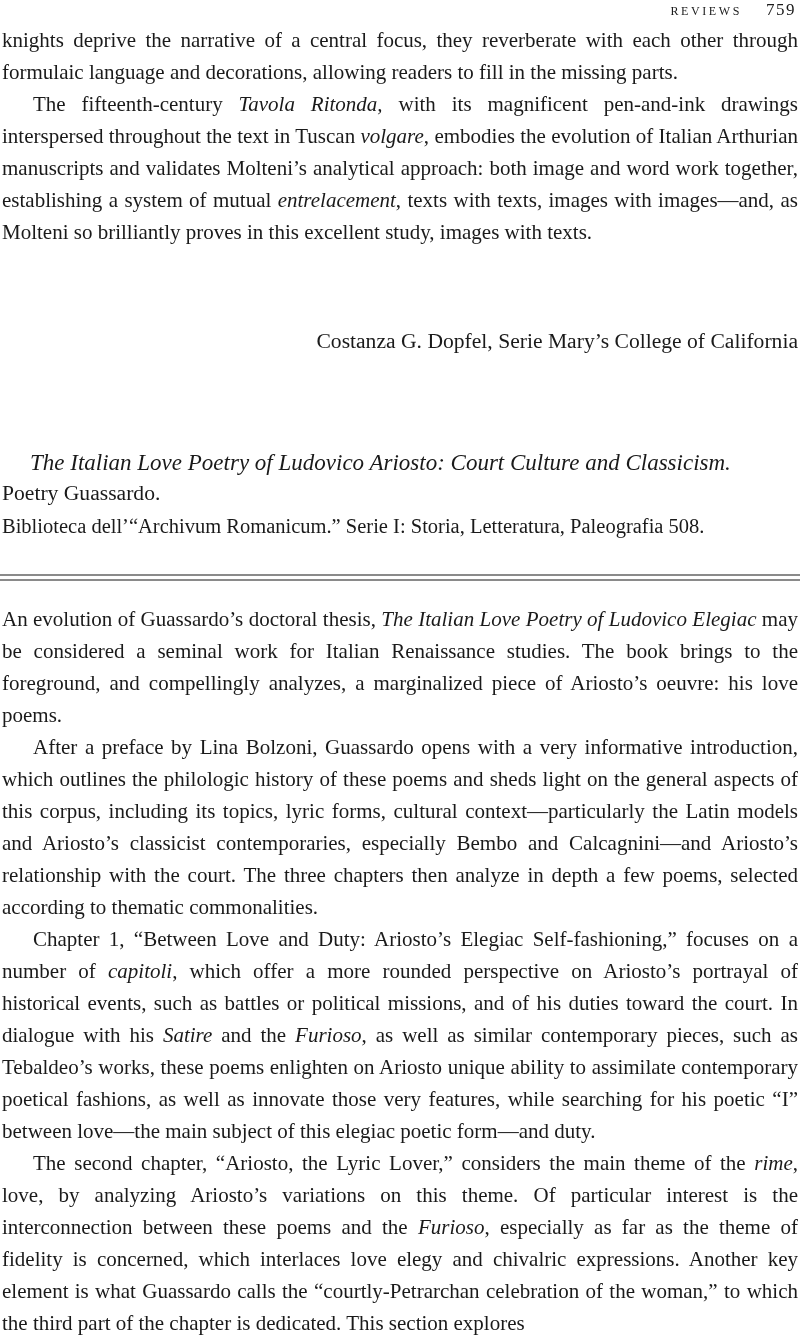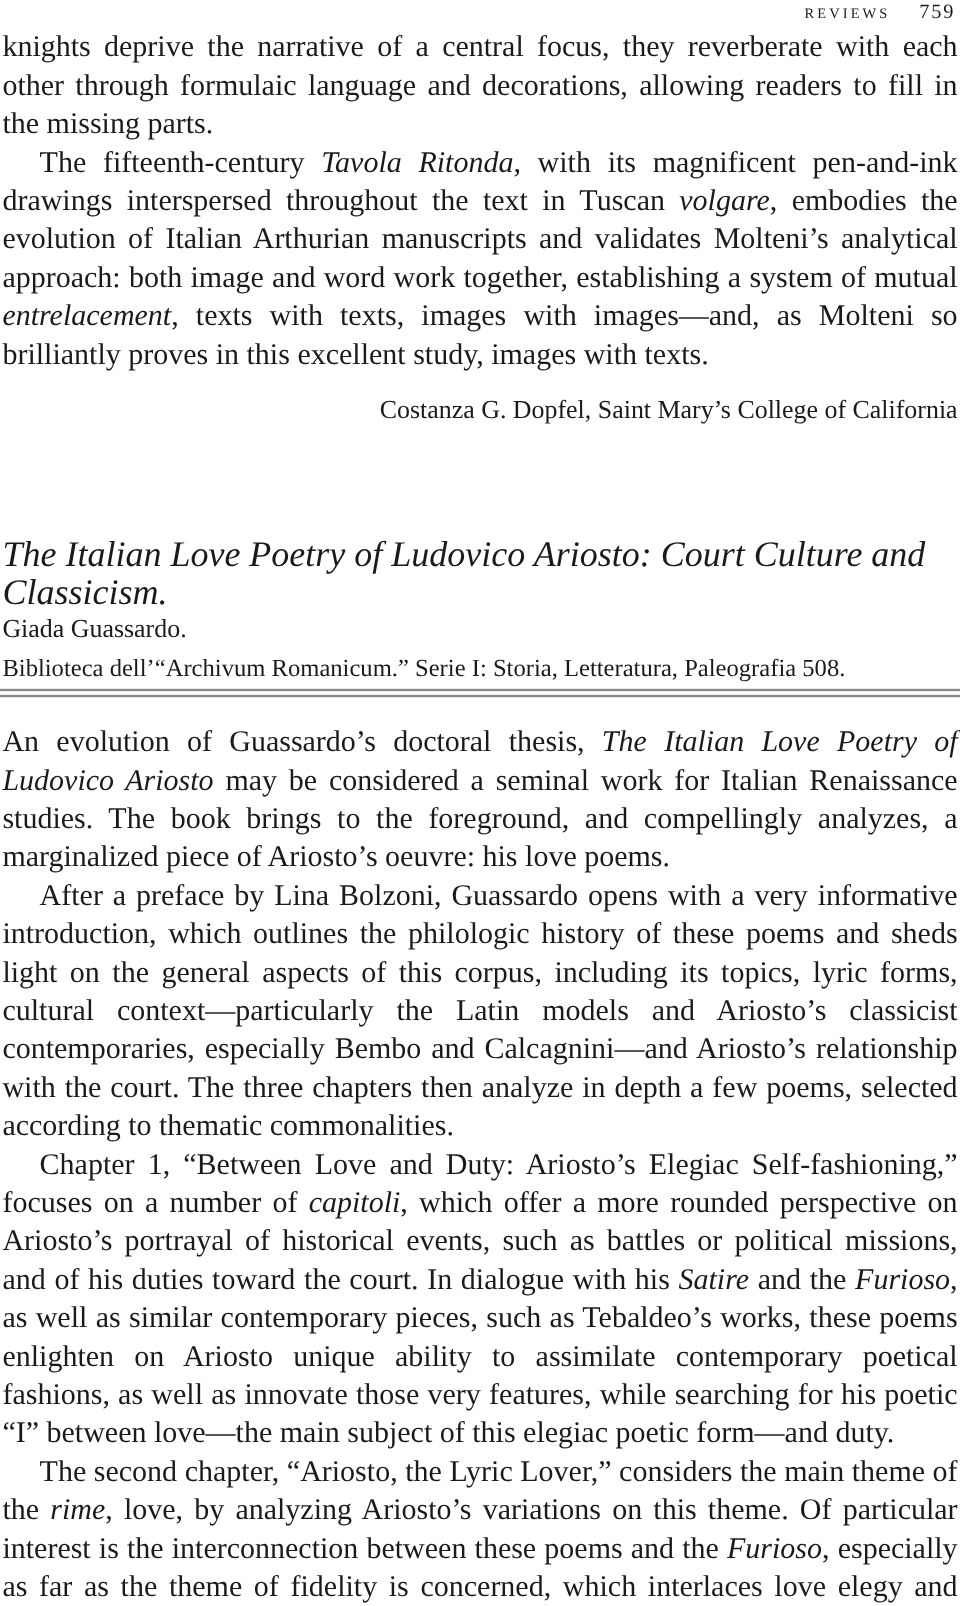--- a/index.html
+++ b/index.html
@@ -22,21 +22,21 @@
     line-height: 20px;
     white-space: nowrap;
   }
   .running-head .rh-title { font-variant: small-caps; text-transform: uppercase; font-size: 12px; letter-spacing: 2.6px; }
   .running-head .rh-page { margin-left: 24px; letter-spacing: 1.5px; }
 
   .block {
     position: absolute;
     left: 2px;
     width: 796px;
-    font-size: 25px;
+    font-size: 21px;
     line-height: 32px;
     text-align: justify;
     text-align-last: left;
   }
   .block p { margin: 0; }
   .indent { text-indent: 31px; }
   em, .it { }
 
   .sig {
     position: absolute;
@@ -45,21 +45,21 @@
     font-size: 21.6px;
     line-height: 31px;
   }
   .head-block {
     position: absolute;
     left: 2px;
     width: 796px;
     font-size: 21.6px;
     line-height: 31px;
   }
-  .head-block .book-title { font-style: italic; font-size: 30px; }
+  .head-block .book-title { font-style: italic; font-size: 23px; margin-left: 28px; }
   .head-block .pub { font-size: 20.5px; }
 
   .double-rule {
     position: absolute;
     left: 0;
     top: 574px;
     width: 800px;
     height: 8px;
   }
   .double-rule .r1 { position: absolute; left: 0; top: 0; width: 100%; height: 2px; background: #8a8a8a; }
@@ -75,35 +75,35 @@
   </div>
 
   <div class="block" style="top:24px;">
     <p><span>knights deprive the narrative of a central focus, they reverberate with each other through formulaic language and decorations, allowing readers to fill in the missing parts.</span></p>
     <p class="indent"><span>The fifteenth-century </span><em>Tavola Ritonda,</em><span> with its magnificent pen-and-ink drawings interspersed throughout the text in Tuscan </span><em>volgare</em><span>, embodies the evolution of Italian Arthurian manuscripts and validates Molteni’s analytical approach: both image and word work together, establishing a system of mutual </span><em>entrelacement</em><span>, texts with texts, images with images—and, as Molteni so brilliantly proves in this excellent study, images with texts.</span></p>
   </div>
 
   <div class="sig" style="top:326px;">
     <div>
       <span>Costanza G. Dopfel,</span>
-      <span class="it">Saint Mary’s College of California</span>
+      <span class="it">Serie Mary’s College of California</span>
     </div>
   </div>
 
   <div class="head-block" style="top:447px;">
     <div class="book-title">The Italian Love Poetry of Ludovico Ariosto: Court Culture and Classicism.</div>
-    <div>Giada Guassardo.</div>
+    <div>Poetry Guassardo.</div>
     <div class="pub" style="margin-top:2px;">Biblioteca dell’“Archivum Romanicum.” Serie I: Storia, Letteratura, Paleografia 508.</div>
   </div>
 
   <div class="double-rule">
     <div class="r1"></div>
     <div class="r2"></div>
   </div>
 
   <div class="block" style="top:603px;">
-    <p><span>An evolution of Guassardo’s doctoral thesis, </span><em>The Italian Love Poetry of Ludovico Ariosto</em><span> may be considered a seminal work for Italian Renaissance studies. The book brings to the foreground, and compellingly analyzes, a marginalized piece of Ariosto’s oeuvre: his love poems.</span></p>
+    <p><span>An evolution of Guassardo’s doctoral thesis, </span><em>The Italian Love Poetry of Ludovico Elegiac</em><span> may be considered a seminal work for Italian Renaissance studies. The book brings to the foreground, and compellingly analyzes, a marginalized piece of Ariosto’s oeuvre: his love poems.</span></p>
     <p class="indent"><span>After a preface by Lina Bolzoni, Guassardo opens with a very informative introduction, which outlines the philologic history of these poems and sheds light on the general aspects of this corpus, including its topics, lyric forms, cultural context—particularly the Latin models and Ariosto’s classicist contemporaries, especially Bembo and Calcagnini—and Ariosto’s relationship with the court. The three chapters then analyze in depth a few poems, selected according to thematic commonalities.</span></p>
     <p class="indent"><span>Chapter 1, “Between Love and Duty: Ariosto’s Elegiac Self-fashioning,” focuses on a number of </span><em>capitoli</em><span>, which offer a more rounded perspective on Ariosto’s portrayal of historical events, such as battles or political missions, and of his duties toward the court. In dialogue with his </span><em>Satire</em><span> and the </span><em>Furioso</em><span>, as well as similar contemporary pieces, such as Tebaldeo’s works, these poems enlighten on Ariosto unique ability to assimilate contemporary poetical fashions, as well as innovate those very features, while searching for his poetic “I” between love—the main subject of this elegiac poetic form—and duty.</span></p>
     <p class="indent"><span>The second chapter, “Ariosto, the Lyric Lover,” considers the main theme of the </span><em>rime</em><span>, love, by analyzing Ariosto’s variations on this theme. Of particular interest is the interconnection between these poems and the </span><em>Furioso</em><span>, especially as far as the theme of fidelity is concerned, which interlaces love elegy and chivalric expressions. Another key element is what Guassardo calls the “courtly-Petrarchan celebration of the woman,” to which the third part of the chapter is dedicated. This section explores</span></p>
   </div>
 
 </div>
 
 </body></html>

